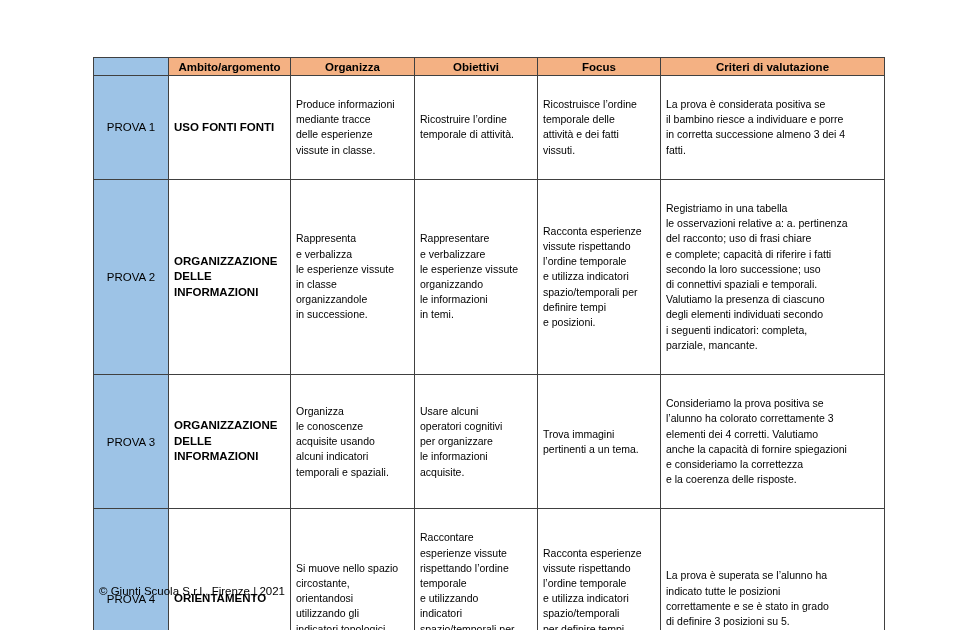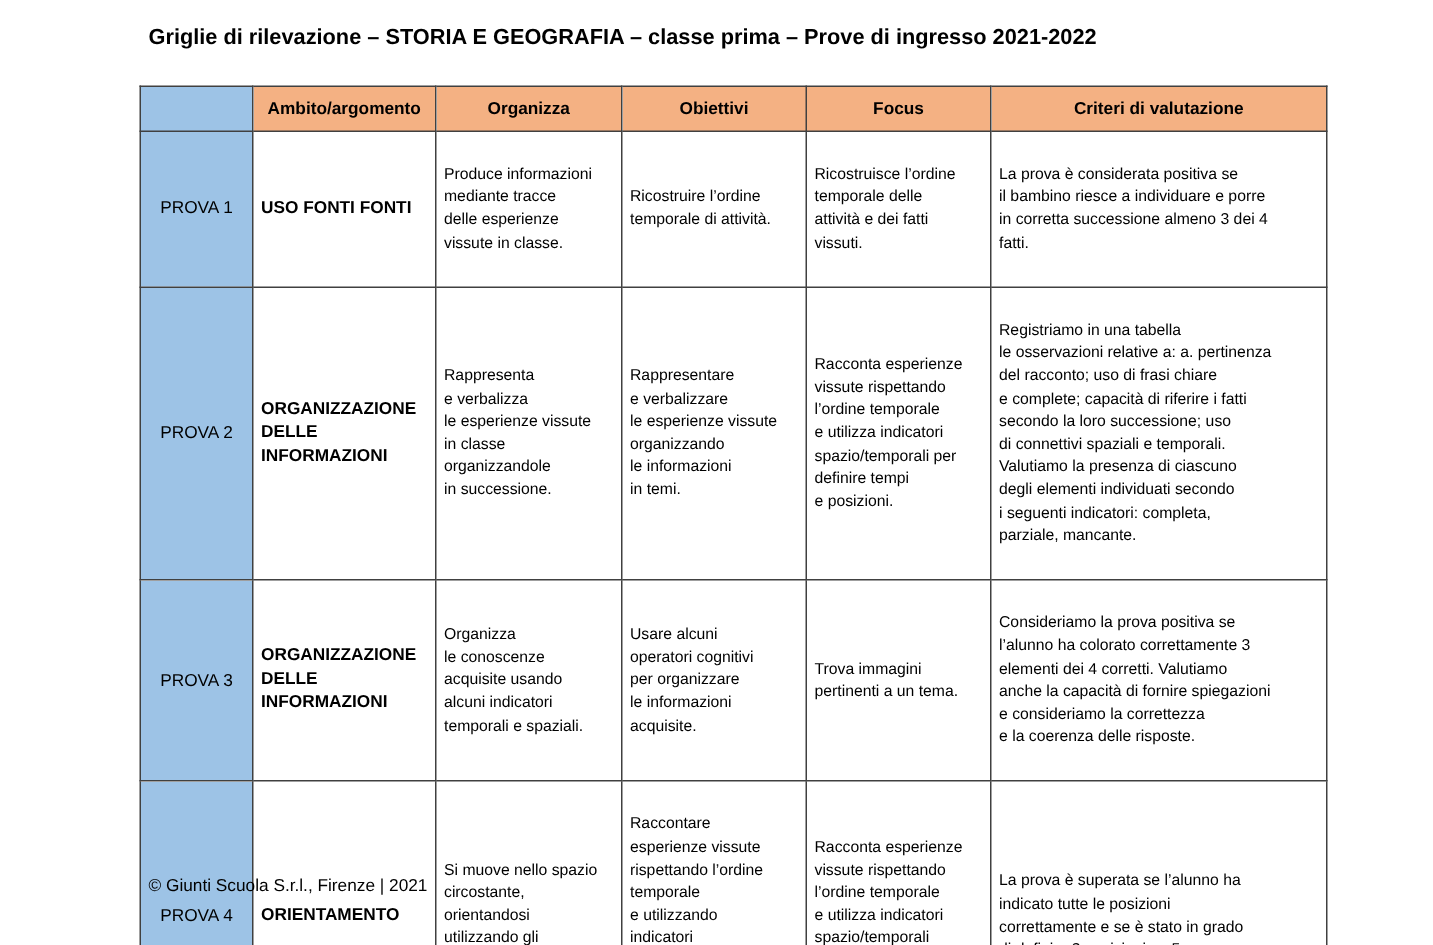--- a/index.html
+++ b/index.html
@@ -32,21 +32,21 @@
   table.grid th, table.grid td {
     border: 1px solid var(--border-color, #404040);
     overflow: hidden;
   }
   thead th {
     background: var(--header-bg, #F4B183);
     font-size: 11.5px;
     font-weight: bold;
     text-align: center;
     vertical-align: middle;
-    height: 30px;
+    height: 18px;
     padding: 2px 4px;
   }
   thead th.corner {
     background: var(--label-bg, #9DC3E6);
   }
   tbody th.rowlabel {
     background: var(--label-bg, #9DC3E6);
     font-size: 11.5px;
     font-weight: normal;
     text-align: center;
@@ -77,21 +77,20 @@
     top: 585px;
     font-size: 11.5px;
     white-space: nowrap;
   }
 </style>
 </head>
 <body>
 
 <div class="page">
 
-  <div class="title">Griglie di rilevazione – STORIA E GEOGRAFIA – classe prima – Prove di ingresso 2021-2022</div>
 
   <table class="grid">
     <colgroup>
       <col style="width:75px">
       <col style="width:122px">
       <col style="width:124px">
       <col style="width:123px">
       <col style="width:123px">
       <col style="width:224px">
     </colgroup>

